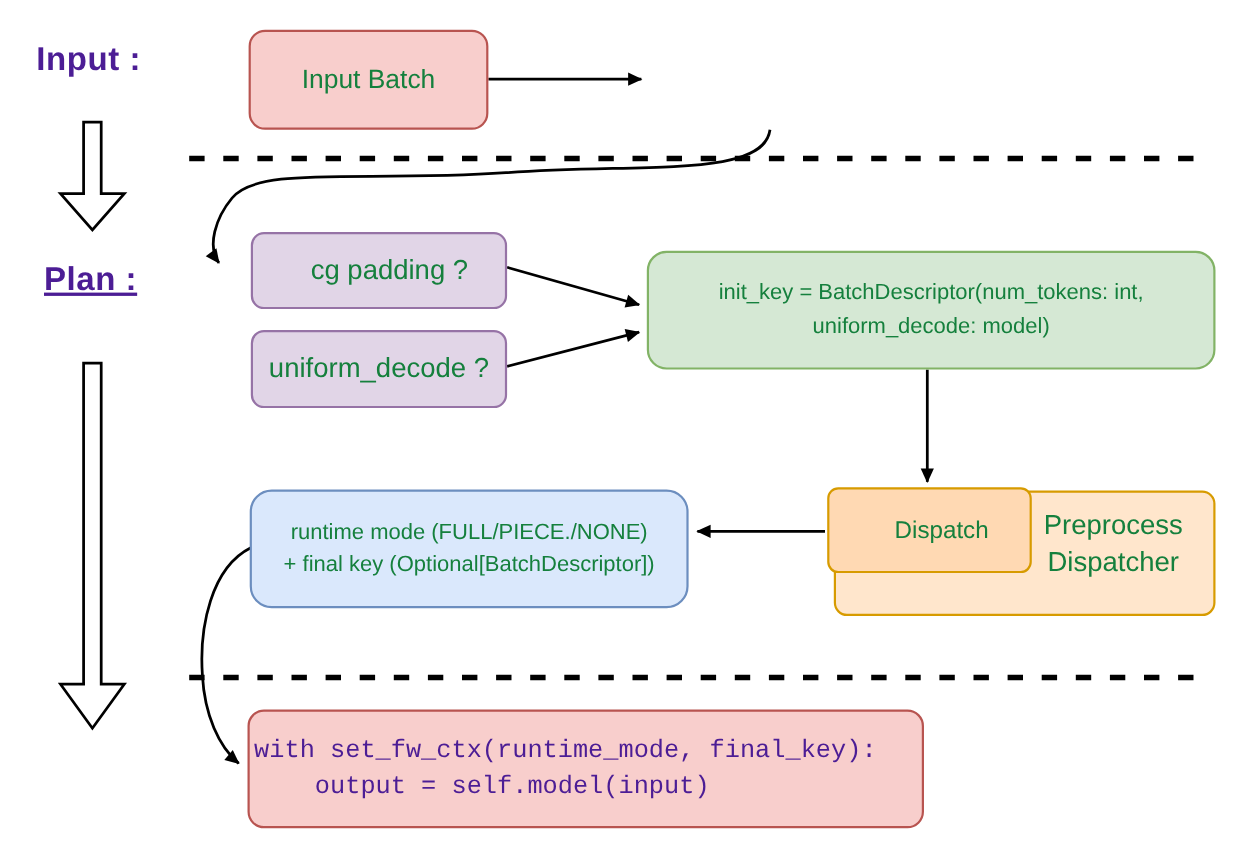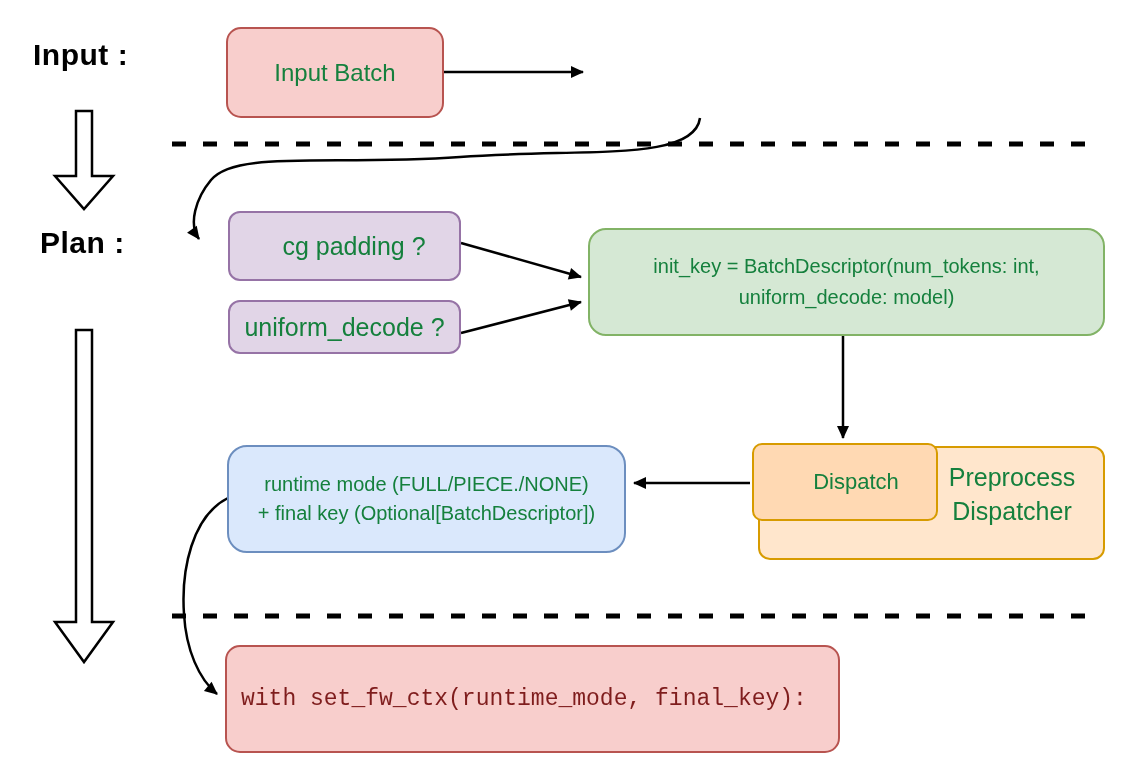--- a/index.html
+++ b/index.html
@@ -2,55 +2,55 @@
 <html><head>
 <meta charset="utf-8">
 <style>
   html,body{margin:0;padding:0;background:#ffffff;}
   .canvas{
     position:relative;width:1142px;height:770px;background:#ffffff;overflow:hidden;
     font-family:"Liberation Sans", sans-serif;
   }
   .layer{position:absolute;left:0;top:0;width:1142px;height:770px;}
   .stage-label{
-    position:absolute;font-weight:bold;font-size:30px;color:#000000;
+    position:absolute;font-weight:bold;font-size:30px;color:#4c1d95;
     letter-spacing:0.5px;white-space:nowrap;
   }
   .stage-input{left:33px;top:38px;}
-  .stage-plan{left:40px;top:226px;}
+  .stage-plan{left:40px;top:238px;text-decoration:underline;}
   .stage-execute{left:20px;top:670px;}
   .node{
     position:absolute;box-sizing:border-box;border:2px solid #000;border-radius:15px;
     display:flex;flex-direction:column;align-items:center;justify-content:center;
     text-align:center;color:#15803d;
   }
   .node span{display:block;}
   .n-input-batch{left:226px;top:27px;width:218px;height:91px;font-size:24px;
     background:#f8cecc;border-color:#b85450;}
   .n-preprocess{left:588px;top:28px;width:218px;height:89px;font-size:24px;
     background:#fff2cc;border-color:#d6b656;}
   .n-cg-padding{left:228px;top:211px;width:233px;height:70px;font-size:25px;
     background:#e1d5e7;border-color:#9673a6;border-radius:12px;padding-left:19px;}
-  .n-uniform-decode{left:228px;top:300px;width:233px;height:54px;font-size:25px;
+  .n-uniform-decode{left:228px;top:300px;width:233px;height:71px;font-size:25px;
     background:#e1d5e7;border-color:#9673a6;border-radius:12px;}
   .n-init-key{left:588px;top:228px;width:517px;height:108px;font-size:20px;line-height:31px;
     background:#d5e8d4;border-color:#82b366;border-radius:18px;}
   .n-cudagraph{left:758px;top:446px;width:347px;height:114px;
     background:#ffe6cc;border-color:#d79b00;border-radius:12px;z-index:2;}
   .cudagraph-text{position:absolute;right:6px;top:12px;width:170px;font-size:25px;
     line-height:34px;text-align:center;}
   .n-dispatch{left:752px;top:443px;width:186px;height:78px;font-size:22px;
     background:#ffd9b3;border-color:#d79b00;border-radius:10px;z-index:3;padding-left:22px;}
   .n-runtime{left:227px;top:445px;width:399px;height:108px;font-size:20px;line-height:29px;
     background:#dae8fc;border-color:#6c8ebf;border-radius:20px;}
   .n-code{left:225px;top:645px;width:615px;height:108px;
     background:#f8cecc;border-color:#b85450;border-radius:15px;
     align-items:flex-start;justify-content:center;text-align:left;
     font-family:"Liberation Mono", monospace;font-size:23px;line-height:33px;
-    color:#7f1d1d;padding-left:14px;white-space:pre;}
+    color:#4c1d95;padding-left:4px;white-space:pre;}
 </style>
 </head>
 <body>
 
 <div class="canvas">
 
   <svg class="layer" viewBox="0 0 1142 770">
     <defs>
       <marker id="ah" markerUnits="userSpaceOnUse" markerWidth="16" markerHeight="14" refX="13" refY="7" orient="auto">
         <path d="M1,1 L14,7 L1,13 Z" fill="#000"></path>
@@ -104,15 +104,16 @@
     <span>Dispatch</span>
   </div>
 
   <div class="node n-runtime">
     <span>runtime mode (FULL/PIECE./NONE)</span>
     <span>+ final key (Optional[BatchDescriptor])</span>
   </div>
 
   <div class="node n-code">
     <span>with set_fw_ctx(runtime_mode, final_key):</span>
+    <span>    output = self.model(input)</span>
   </div>
 
 </div>
 
 </body></html>

